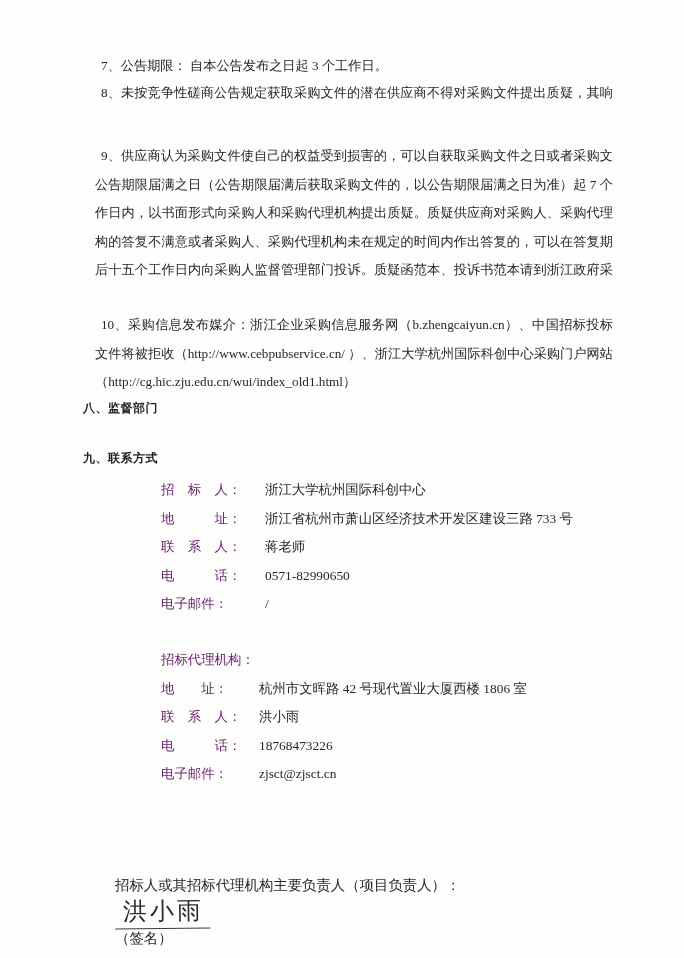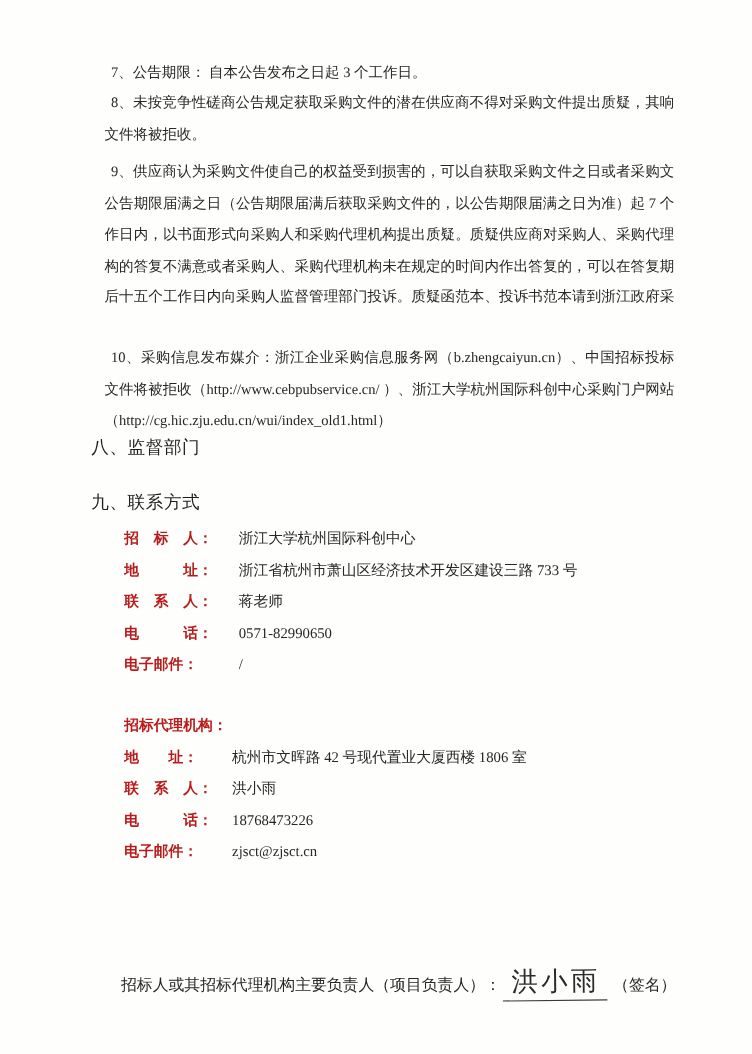--- a/index.html
+++ b/index.html
@@ -15,39 +15,39 @@
   .line { height:28.5px; line-height:28.5px; white-space:nowrap; }
   .line.fill {
     white-space:normal;
     text-align:justify;
     text-align-last:justify;
     overflow:hidden;
   }
   .indent { text-indent:6px; }
   .heading {
     position:absolute; left:83px;
-    font-size:16px; font-weight:normal;
+    font-size:12px; font-weight:bold;
     height:28.5px; line-height:28.5px;
     letter-spacing:0.5px;
     color:#1f1f1f;
     text-align:right;
   }
   .subtext {
     position:absolute; left:113px;
     font-size:13.4px; height:28.5px; line-height:28.5px;
   }
   .contact { position:absolute; left:113px; font-size:13.4px; }
   .contact .row { height:28.5px; line-height:28.5px; display:flex; }
-  .contact .lbl { font-weight:bold; min-width:88px; color:#b91c1c; }
+  .contact .lbl { font-weight:normal; min-width:88px; color:#701a75;margin-left:48px; }
   .contact .val { margin-left:16px; }
   .contact.agency .val { margin-left:10px; }
   .signature {
     position:absolute; left:110px; top:876px;
     display:flex; align-items:baseline;
-    font-size:14.4px; height:36px;
+    font-size:14.4px; height:36px;flex-direction:column;
   }
   .sig-name {
     font-size:24px; letter-spacing:3px;
     padding:0 6px 1px 8px; margin-left:2px;
     border-bottom:1.5px solid #3a3a3a;
     font-weight:500; color:#2b2b2b;
     transform:rotate(-0.6deg);
     display:inline-block;
   }
   .sig-suffix { margin-left:5px; }
@@ -56,21 +56,20 @@
 <body>
 
 <div class="page">
 
   <div class="para" style="top:52px">
     <div class="line indent">7、公告期限： 自本公告发布之日起 3 个工作日。</div>
   </div>
 
   <div class="para" style="top:79px">
     <div class="line indent fill">8、未按竞争性磋商公告规定获取采购文件的潜在供应商不得对采购文件提出质疑，其响应</div>
-    <div class="line">文件将被拒收。</div>
   </div>
 
   <div class="para" style="top:142px">
     <div class="line indent fill">9、供应商认为采购文件使自己的权益受到损害的，可以自获取采购文件之日或者采购文件</div>
     <div class="line fill">公告期限届满之日（公告期限届满后获取采购文件的，以公告期限届满之日为准）起 7 个工</div>
     <div class="line fill">作日内，以书面形式向采购人和采购代理机构提出质疑。质疑供应商对采购人、采购代理机</div>
     <div class="line fill">构的答复不满意或者采购人、采购代理机构未在规定的时间内作出答复的，可以在答复期满</div>
     <div class="line fill">后十五个工作日内向采购人监督管理部门投诉。质疑函范本、投诉书范本请到浙江政府采购</div>
   </div>
 

